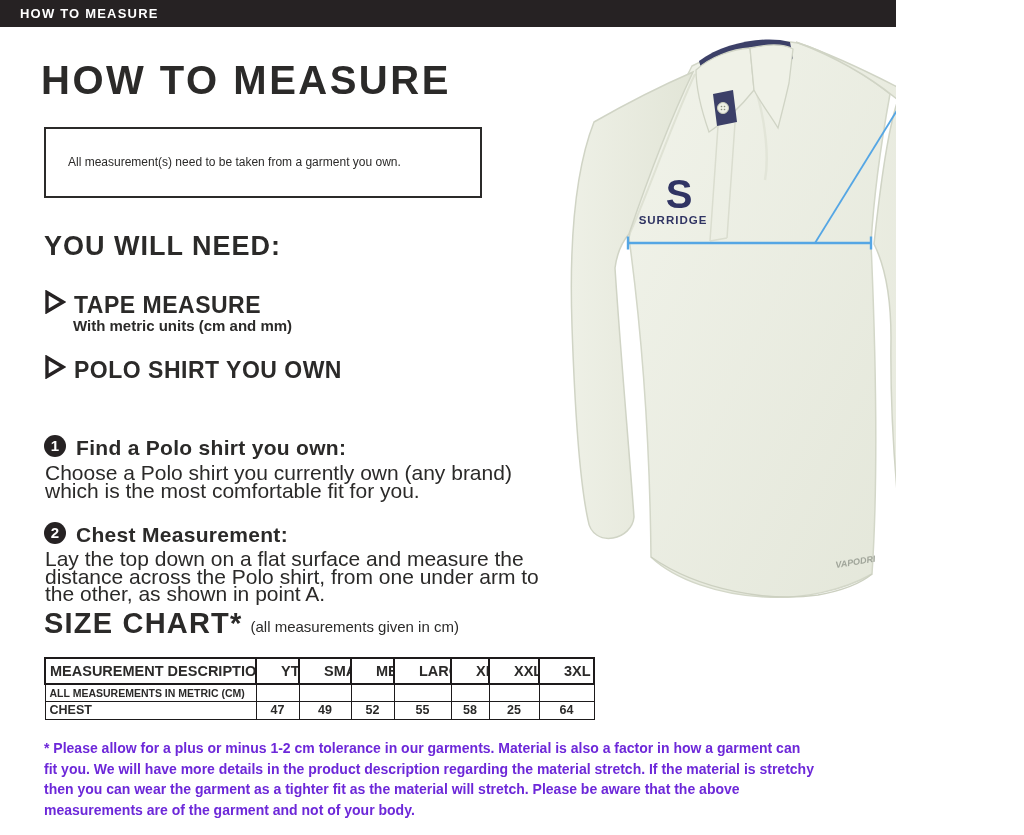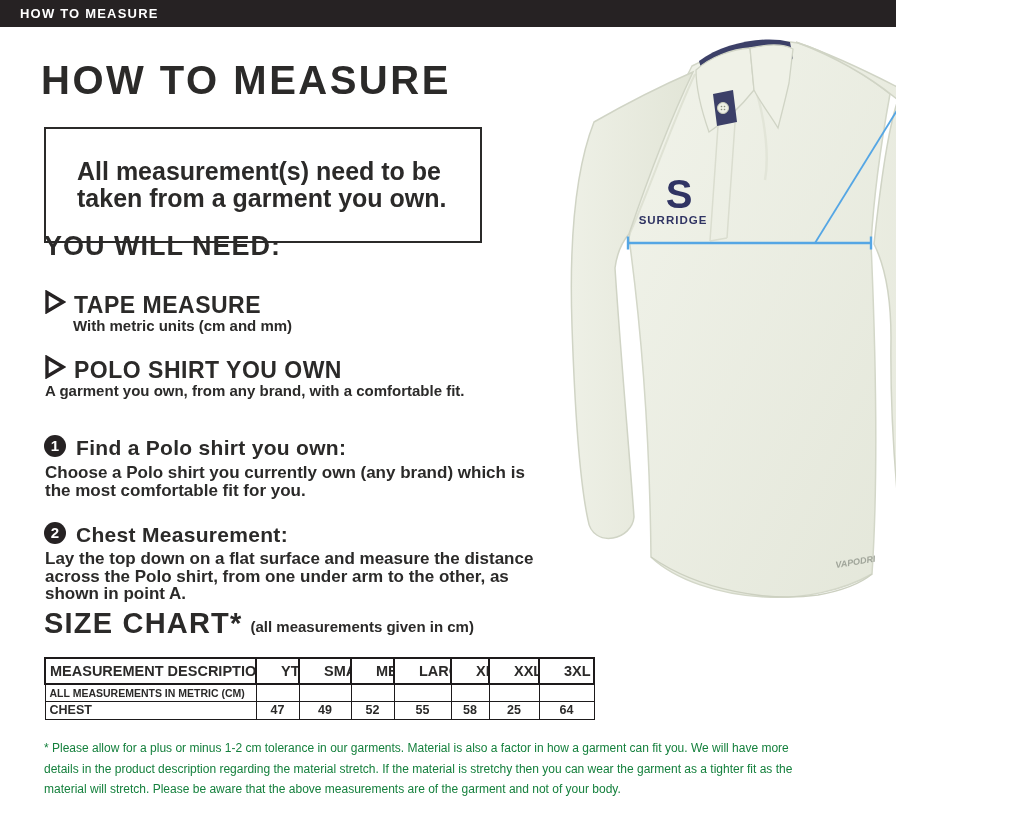--- a/index.html
+++ b/index.html
@@ -11,45 +11,45 @@
   
   .topbar { left:0; top:0; width:1024px; height:27px; background:#262223; display:flex; align-items:center; justify-content:space-between; padding:0 12px 0 20px; }
   .topbar-title { color:#ffffff; font-size:13px; font-weight:800; letter-spacing:1.2px; }
   .topbar-logo { display:flex; flex-direction:column; align-items:center; line-height:1; color:#fff; }
   .topbar-logo .logo-s { font-size:13px; font-weight:900; transform:skewX(-8deg); letter-spacing:0; }
   .topbar-logo .logo-text { font-size:5px; font-weight:700; letter-spacing:.7px; margin-top:1px; }
 
   
   .h1 { left:41px; top:58px; font-size:40px; font-weight:800; letter-spacing:2.5px; color:#2b2a29; }
   .note-box { left:44px; top:127px; width:438px; border:2px solid #2b2a29; padding:13px 15px; }
-  .note-box p { margin:16px; font-size:25px; line-height:27px; font-weight:700; }
+  .note-box p { margin:7px; font-size:12px; line-height:27px; font-weight:400; }
   .ywn-heading { left:44px; top:231px; font-size:27px; font-weight:800; letter-spacing:1px; }
 
   .need-icon { width:22px; height:24px; }
   .need-title { font-size:23px; font-weight:800; letter-spacing:.5px; }
   .need-desc { font-size:15px; font-weight:700; }
 
   .step-badge { width:22px; height:22px; border-radius:50%; background:#262223; color:#fff; font-size:15px; font-weight:800; text-align:center; line-height:22px; }
   .step-title { font-size:21px; font-weight:700; letter-spacing:.3px; }
-  .step-desc { width:508px; font-size:17px; line-height:17.5px; font-weight:700; }
+  .step-desc { width:508px; font-size:21px; line-height:17.5px; font-weight:400; }
 
   .sc-row { left:44px; top:608px; display:flex; align-items:flex-end; }
   .sc-title { font-size:29px; font-weight:700; letter-spacing:1.2px; line-height:30px; }
-  .sc-sub { font-size:15px; font-weight:700; margin-left:8px; margin-bottom:3px; }
+  .sc-sub { font-size:15px; font-weight:400; margin-left:8px; margin-bottom:3px; }
 
   
   .size-table { left:44px; top:657px; width:549px; border-collapse:collapse; table-layout:fixed; background:#fff; }
   .size-table td, .size-table th { border:1.5px solid #1d1a1b; padding:0 3px; overflow:hidden; white-space:nowrap; }
   .size-table thead th { border-width:2px; font-size:14.5px; font-weight:700; height:26px; text-align:center;padding-left:24px; }
   .size-table thead th:first-child { text-align:left; padding-left:4px; }
   .size-table .metric-row td { font-size:10.5px; font-weight:700; height:17px; text-align:left; padding-left:4px; }
   .size-table .data-row td { font-size:12.5px; font-weight:700; height:18px; text-align:center; }
   .size-table .data-row td:first-child { text-align:left; padding-left:4px; }
 
-  .footnote { left:44px; top:738px; width:772px; font-size:12px; line-height:20.5px; font-weight:400; color:#15803d; }
+  .footnote { left:44px; top:738px; width:772px; font-size:14px; line-height:20.5px; font-weight:700; color:#6d28d9; }
 
   .shirt-wrap { left:560px; top:28px; width:464px; height:600px; }
 </style>
 </head>
 <body>
 
 <div id="screen">
 
   <div class="abs topbar">
     <span class="topbar-title">HOW TO MEASURE</span>
@@ -70,21 +70,20 @@
   <svg class="abs need-icon" style="left:44px; top:290px;" viewBox="0 0 22 24">
     <polygon points="3,2.5 19,12 3,21.5" fill="#ffffff" stroke="#262223" stroke-width="3.4" stroke-miterlimit="6"></polygon>
   </svg>
   <div class="abs need-title" style="left:74px; top:292px;">TAPE MEASURE</div>
   <div class="abs need-desc" style="left:45px; top:317px;margin-left:28px;">With metric units (cm and mm)</div>
 
   <svg class="abs need-icon" style="left:44px; top:355px;" viewBox="0 0 22 24">
     <polygon points="3,2.5 19,12 3,21.5" fill="#ffffff" stroke="#262223" stroke-width="3.4" stroke-miterlimit="6"></polygon>
   </svg>
   <div class="abs need-title" style="left:74px; top:357px;">POLO SHIRT YOU OWN</div>
-  <div class="abs need-desc" style="left:45px; top:382px;">A garment you own, from any brand, with a comfortable fit.</div>
 
   <div class="abs step-badge" style="left:44px; top:435px;">1</div>
   <div class="abs step-title" style="left:76px; top:436px;">Find a Polo shirt you own:</div>
   <div class="abs step-desc" style="left:45px; top:464px;">Choose a Polo shirt you currently own (any brand) which is the most comfortable fit for you.</div>
 
   <div class="abs step-badge" style="left:44px; top:522px;">2</div>
   <div class="abs step-title" style="left:76px; top:523px;">Chest Measurement:</div>
   <div class="abs step-desc" style="left:45px; top:550px;">Lay the top down on a flat surface and measure the distance across the Polo shirt, from one under arm to the other, as shown in point A.</div>
 
   <div class="abs sc-row">

